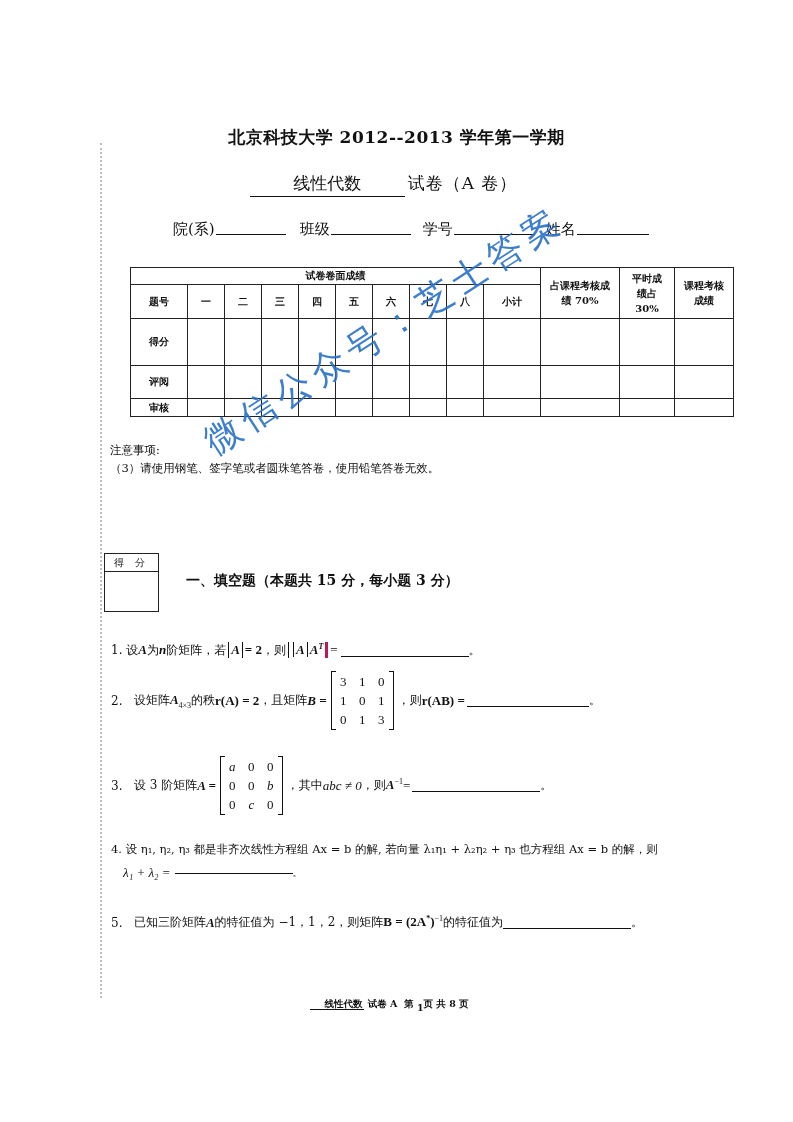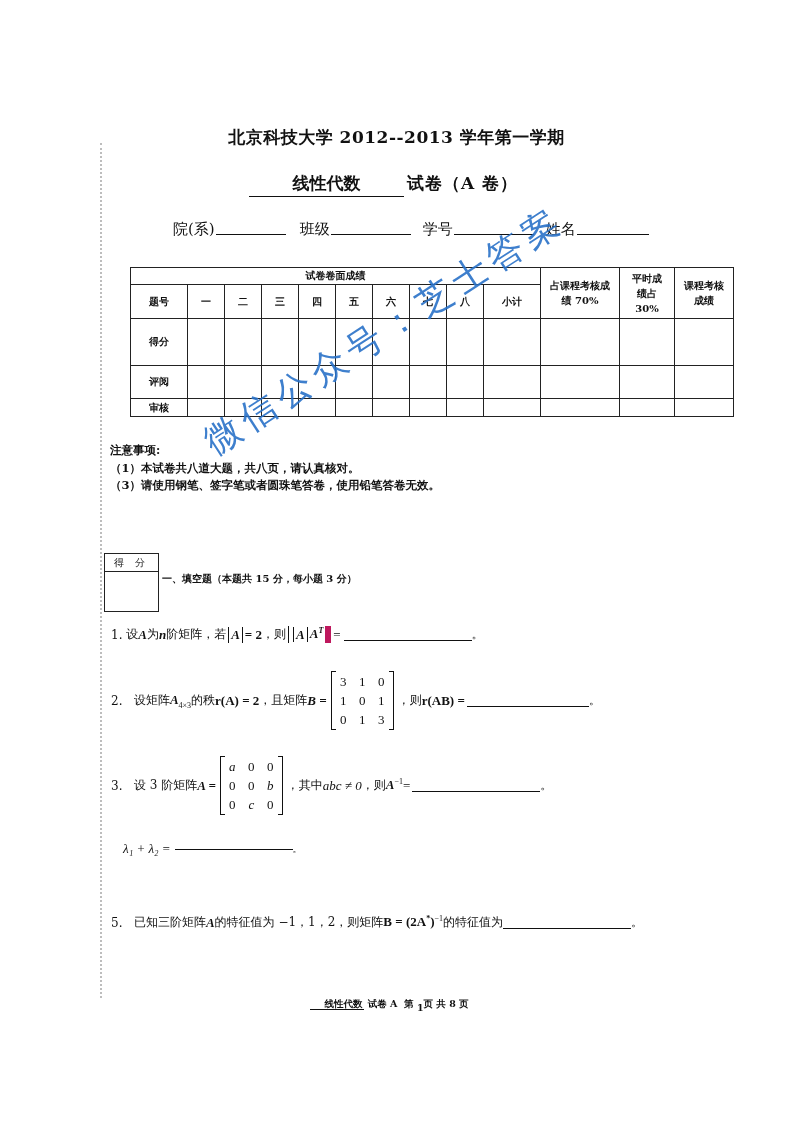--- a/index.html
+++ b/index.html
@@ -3,41 +3,41 @@
 <meta charset="utf-8">
 <style>
   html, body { margin: 0; padding: 0; background: #ffffff; }
   body { width: 793px; height: 1122px; position: relative; overflow: hidden;
          font-family: "DejaVu Serif", "Liberation Serif", serif; color: #111; }
   .binding-line { position: absolute; left: 100px; top: 143px; height: 855px;
                   border-left: 2px dotted #bdbdbd; }
   .title { position: absolute; left: 0; width: 793px; top: 126px; text-align: center;
            font-size: 17px; font-weight: bold; letter-spacing: 0.5px; }
   .subtitle { position: absolute; left: 0; width: 767px; top: 172px; text-align: center;
-              font-size: 17px; font-weight: bold; }
+              font-size: 17px; font-weight: normal; }
   .subtitle .course { display: inline-block; border-bottom: 1.5px solid #111; padding: 0 30px 1px 30px;
                       min-width: 95px; text-align: center; }
   .subtitle .paper { margin-left: 3px; letter-spacing: 1px; }
   .info-row { position: absolute; top: 220px; left: 173px; font-size: 15px; display: flex; align-items: flex-start; }
   .info-row .lbl { margin-right: 1px; }
   .info-row .blank { display: inline-block; border-bottom: 1.5px solid #111; height: 14px; margin-right: 12px; }
 
   table.score { position: absolute; left: 130px; top: 267px; border-collapse: collapse;
                 font-size: 10px; font-weight: bold; }
   table.score td { border: 1px solid #222; text-align: center; vertical-align: middle; padding: 0; }
   table.score { border: 1.5px solid #222; }
   .vlabel { line-height: 16px; }
 
-  .notes { position: absolute; left: 110px; top: 442px; font-size: 11.5px; font-weight: bold; line-height: 17.5px; }
+  .notes { position: absolute; left: 110px; top: 442px; font-size: 11.5px; font-weight: normal; line-height: 17.5px; }
   .notes .item { padding-left: 0; }
 
   .score-box { position: absolute; left: 104px; top: 553px; width: 53px; height: 57px;
                border: 1.5px solid #222; }
   .score-box .hdr { height: 17px; border-bottom: 1.5px solid #222; font-size: 10px; text-align: center; line-height: 17px; letter-spacing: 4px; }
-  .section-title { position: absolute; left: 162px; top: 572px; font-size: 10px; font-weight: bold; }
+  .section-title { position: absolute; left: 186px; top: 572px; font-size: 14px; font-weight: bold; }
 
   .q { position: absolute; left: 111px; font-size: 12px; display: flex; align-items: center; white-space: nowrap; }
   .q .blank { display: inline-block; border-bottom: 1.3px solid #111; height: 12px; }
   .math { font-family: "Liberation Serif", "DejaVu Serif", serif; font-size: 13px; }
   .bi { font-weight: bold; font-style: italic; }
   .it { font-style: italic; }
   .b { font-weight: bold; }
   sub, sup { font-size: 8px; }
   .det { border-left: 1px solid #111; border-right: 1px solid #111; padding: 0 2px; margin: 0 2px; }
 
@@ -141,41 +141,40 @@
         <td></td>
         <td></td>
         <td></td>
         <td></td>
   </tr>
 </tbody>
   </table>
 
 <div class="notes">
   <div>注意事项:</div>
-  <div class="item">（1）本试卷共八道大题，共八页，请认真核对。</div>
   <div class="item">（3）请使用钢笔、签字笔或者圆珠笔答卷，使用铅笔答卷无效。</div>
 </div>
 
 <div class="score-box">
   <div class="hdr">得 分</div>
   <div style="height:38px"></div>
 </div>
 <div class="section-title">一、填空题（本题共 15 分，每小题 3 分）</div>
 
 <div class="q" style="top:626px">
   <span>1.</span>&nbsp;
   <span>设</span>
   <span class="math bi">A</span>
   <span>为</span>
   <span class="math bi">n</span>
   <span>阶矩阵，若</span>
   <span class="math det bi">A</span>
   <span class="math b">= 2</span>
   <span>，则</span>
-  <span class="math" style="border-left:1px solid #111;border-right:6px solid #be185d;padding:0 2px;margin:0 2px"><span class="det bi">A</span><span class="bi">A</span><sup class="bi">T</sup></span>
+  <span class="math" style="border-left:1px solid #111;border-right:3px solid #be185d;padding:0 2px;margin:16px 2px"><span class="det bi">A</span><span class="bi">A</span><sup class="bi">T</sup></span>
   <span class="math">=</span>
   <span class="blank" style="width:128px;margin-left:3px"></span>
   <span>。</span>
 </div>
 
 <div class="q" style="top:671px">
   <span>2.</span>&nbsp;&nbsp;&nbsp;
   <span>设矩阵</span>
   <span class="math bi">A<sub style="font-style:normal;font-weight:normal">4×3</sub></span>
   <span>的秩</span>
@@ -217,20 +216,21 @@
   <span>，其中</span>
   <span class="math it">abc ≠ 0</span>
   <span>，则</span>
   <span class="math bi"><span>A</span><sup style="font-style:normal;font-weight:normal">−1</sup></span>
   <span class="math"> =</span>
   <span class="blank" style="width:128px;margin-left:2px"></span>
   <span>。</span>
 </div>
 
 <div class="q" style="top:837px;display:block;line-height:24px">
+  <div style="white-space:nowrap;font-size:11.5px"><span>4.</span> <span>设 η₁, η₂, η₃ 都是非齐次线性方程组 Ax = b 的解, 若向量 λ₁η₁ + λ₂η₂ + η₃ 也方程组 Ax = b 的解，则</span></div>
   <div style="padding-left:12px;display:flex;align-items:flex-start">
       <span class="math it">λ₁ + λ₂ =</span>
       <span class="blank" style="width:118px;margin-left:4px"></span>
       <span style="font-size:9px">。</span>
     </div>
 </div>
 
 <div class="q" style="top:914px">
   <span>5.</span>&nbsp;&nbsp;&nbsp;
   <span>已知三阶矩阵</span>

